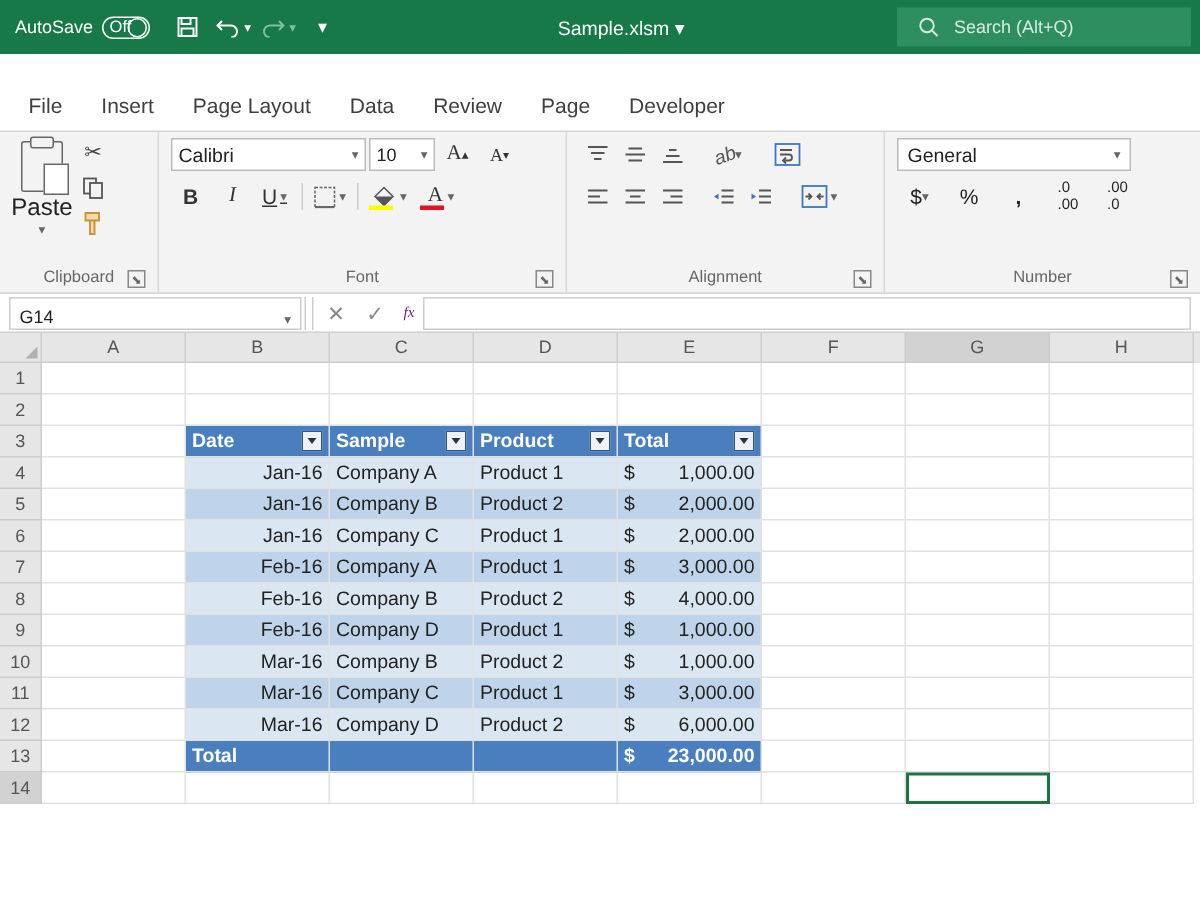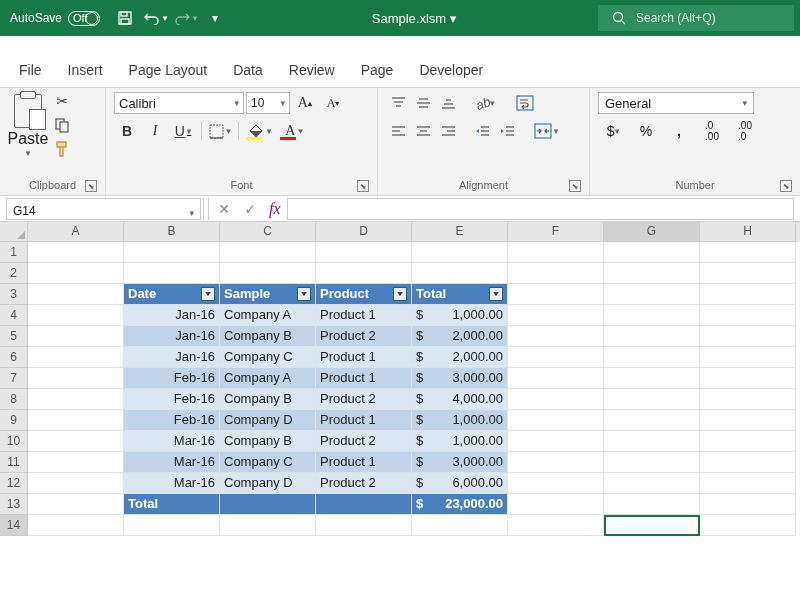--- a/index.html
+++ b/index.html
@@ -36,21 +36,21 @@
 .align-row{display:flex;gap:1px;align-items:center}
 .abtn{width:24px;height:22px;display:flex;align-items:center;justify-content:center;color:#555}
 svg{display:block}
 .num-body{display:flex;flex-direction:column;gap:6px}
 .num-sel{border:1px solid #bbb;background:#fff;height:22px;width:156px;padding:1px 6px;display:flex;align-items:center;justify-content:space-between;font-size:13px}
 .num-row{display:flex;gap:3px}
 .nbtn{width:30px;height:22px;display:flex;align-items:center;justify-content:center;font-size:14px}
 .namebox-row{display:flex;align-items:center;height:26px;border-bottom:1px solid #d0d0d0;background:#fff}
 .namebox{width:195px;border:1px solid #ccc;height:22px;margin:0 0 0 6px;padding:1px 6px;display:flex;align-items:flex-end;justify-content:space-between;font-size:12px}
 .fx-btn{width:26px;color:#888;text-align:center;font-size:14px}
-.fx-label{font-style:italic;font-family:"Times New Roman",serif;font-size:16px;color:#701a75;margin:0 6px}
+.fx-label{font-style:italic;font-family:"Times New Roman",serif;font-size:10px;color:#701a75;margin:0 6px}
 .fxbar{flex:1;border:1px solid #ccc;height:22px;margin-right:6px}
 .grid{position:relative;background:#fff}
 .cols{display:flex;height:20px;background:#e6e6e6}
 .rowhdr-spacer{width:28px;border-right:1px solid #ccc;border-bottom:1px solid #ccc;background:#e6e6e6;position:relative}
 .rowhdr-spacer::after{content:"";position:absolute;right:2px;bottom:2px;border-left:8px solid transparent;border-bottom:8px solid #b0b0b0}
 .colhdr{width:96px;border-right:1px solid #ccc;border-bottom:1px solid #ccc;text-align:center;font-size:12px;color:#555;line-height:19px}
 .colhdr.sel{background:#d2d2d2}
 .gridbody{display:flex}
 .rownums{width:28px;background:#e6e6e6}
 .rownum{height:21px;border-bottom:1px solid #ccc;border-right:1px solid #ccc;text-align:center;font-size:12px;color:#555;line-height:20px}

